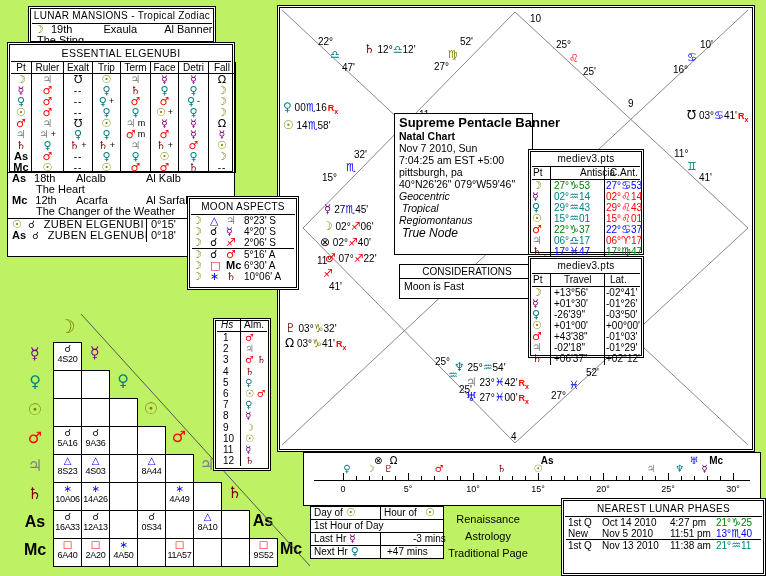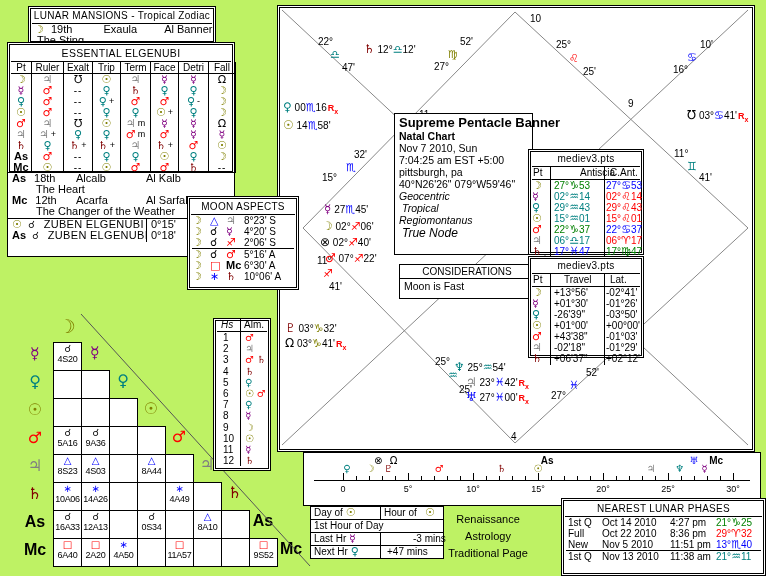--- a/index.html
+++ b/index.html
@@ -597,23 +597,20 @@
     <div>Traditional Page</div>
   </div>
 
   <div class="dbox" id="phase-box" style="left:561px;top:498px;width:203px;height:76px;z-index:3;">
     <div class="ttl" style="font-size:10px;">NEAREST LUNAR PHASES</div>
     <div id="phase-rows">
         <div class="row11" style="margin:0 4px;position:relative;font-size:10px;">
    <span style="margin-left:2px;">1st Q</span><span style="position:absolute;left:36px;">Oct 14 2010</span>
    <span style="position:absolute;left:104px;">4:27 pm</span><span style="position:absolute;left:150px;"><span style="color:#008000">21°<span class="g" style="color:#008000;font-size:11px">♑</span>25</span></span></div>
         <div class="row11" style="margin:0 4px;position:relative;font-size:10px;">
-   <span style="margin-left:2px;">Full</span><span style="position:absolute;left:36px;">Oct 22 2010</span>
-   <span style="position:absolute;left:104px;">8:36 pm</span><span style="position:absolute;left:150px;"><span style="color:#ff0000">29°<span class="g" style="color:#ff0000;font-size:11px">♈</span>32</span></span></div>
-        <div class="row11" style="margin:0 4px;position:relative;font-size:10px;">
    <span style="margin-left:2px;">New</span><span style="position:absolute;left:36px;">Nov 5 2010</span>
    <span style="position:absolute;left:104px;">11:51 pm</span><span style="position:absolute;left:150px;"><span style="color:#0000ff">13°<span class="g" style="color:#0000ff;font-size:11px">♏</span>40</span></span></div>
         <div class="row11" style="margin:0 4px;position:relative;font-size:10px;border-top:1px solid #000;">
    <span style="margin-left:2px;">1st Q</span><span style="position:absolute;left:36px;">Nov 13 2010</span>
    <span style="position:absolute;left:104px;">11:38 am</span><span style="position:absolute;left:150px;"><span style="color:#008080">21°<span class="g" style="color:#008080;font-size:11px">♒</span>11</span></span></div>
       </div>
   </div>
 
 </div>
 

